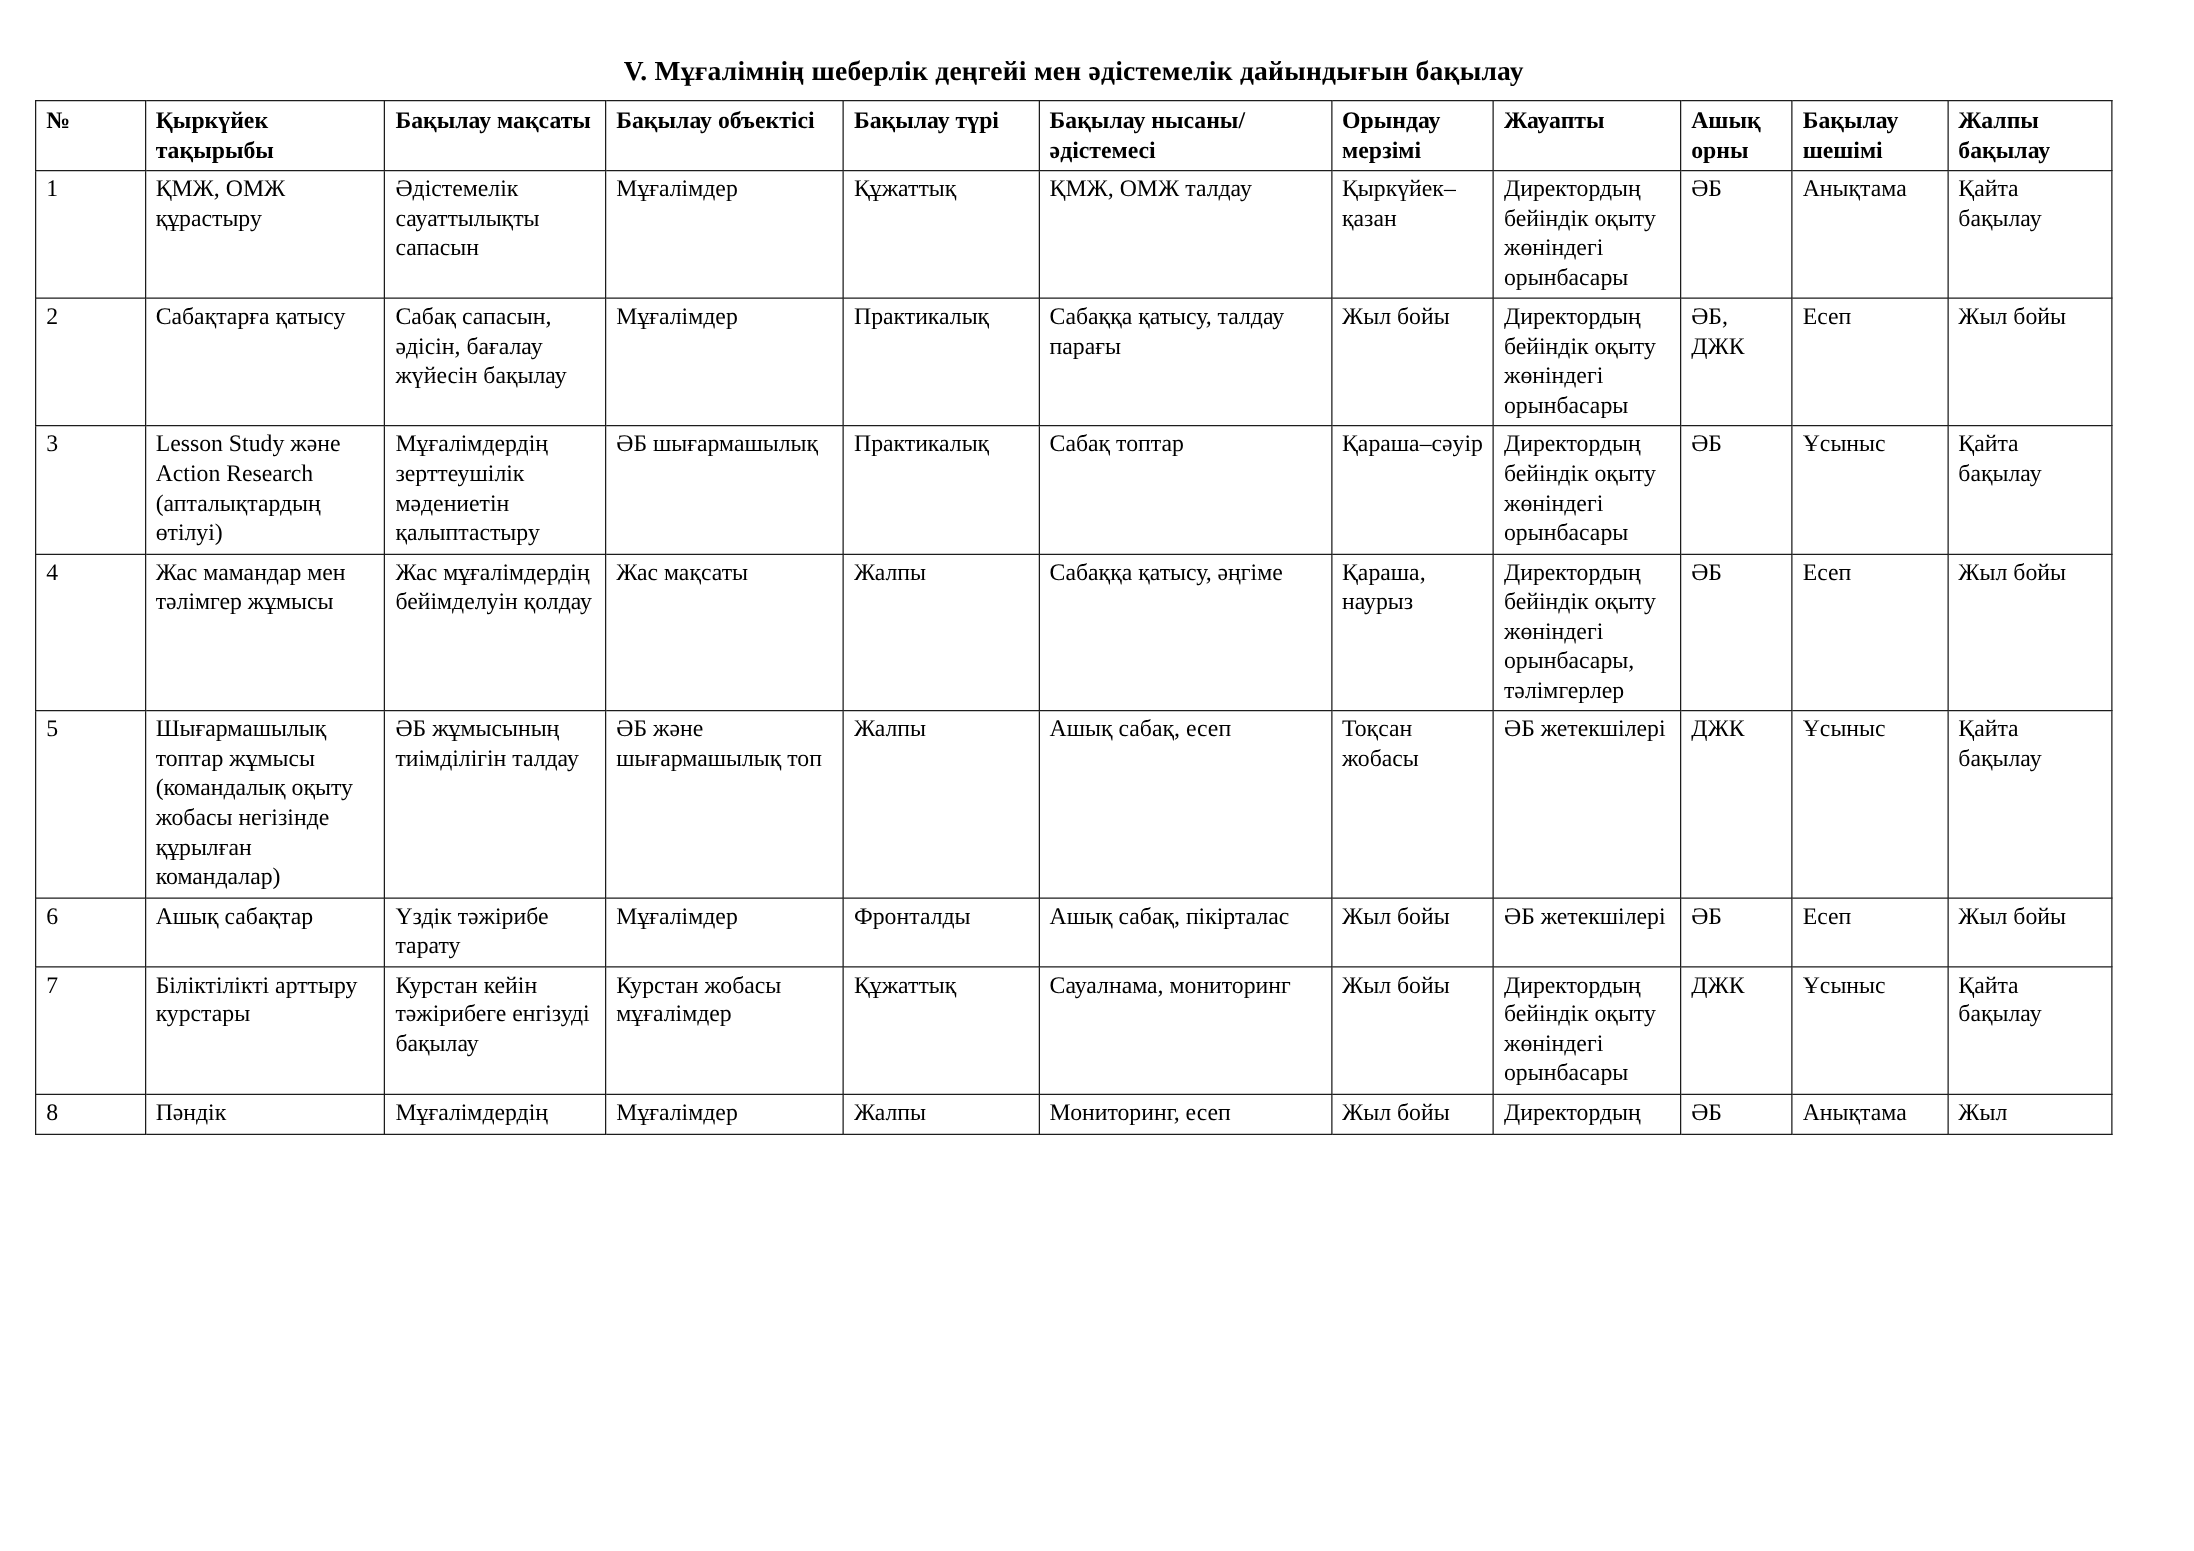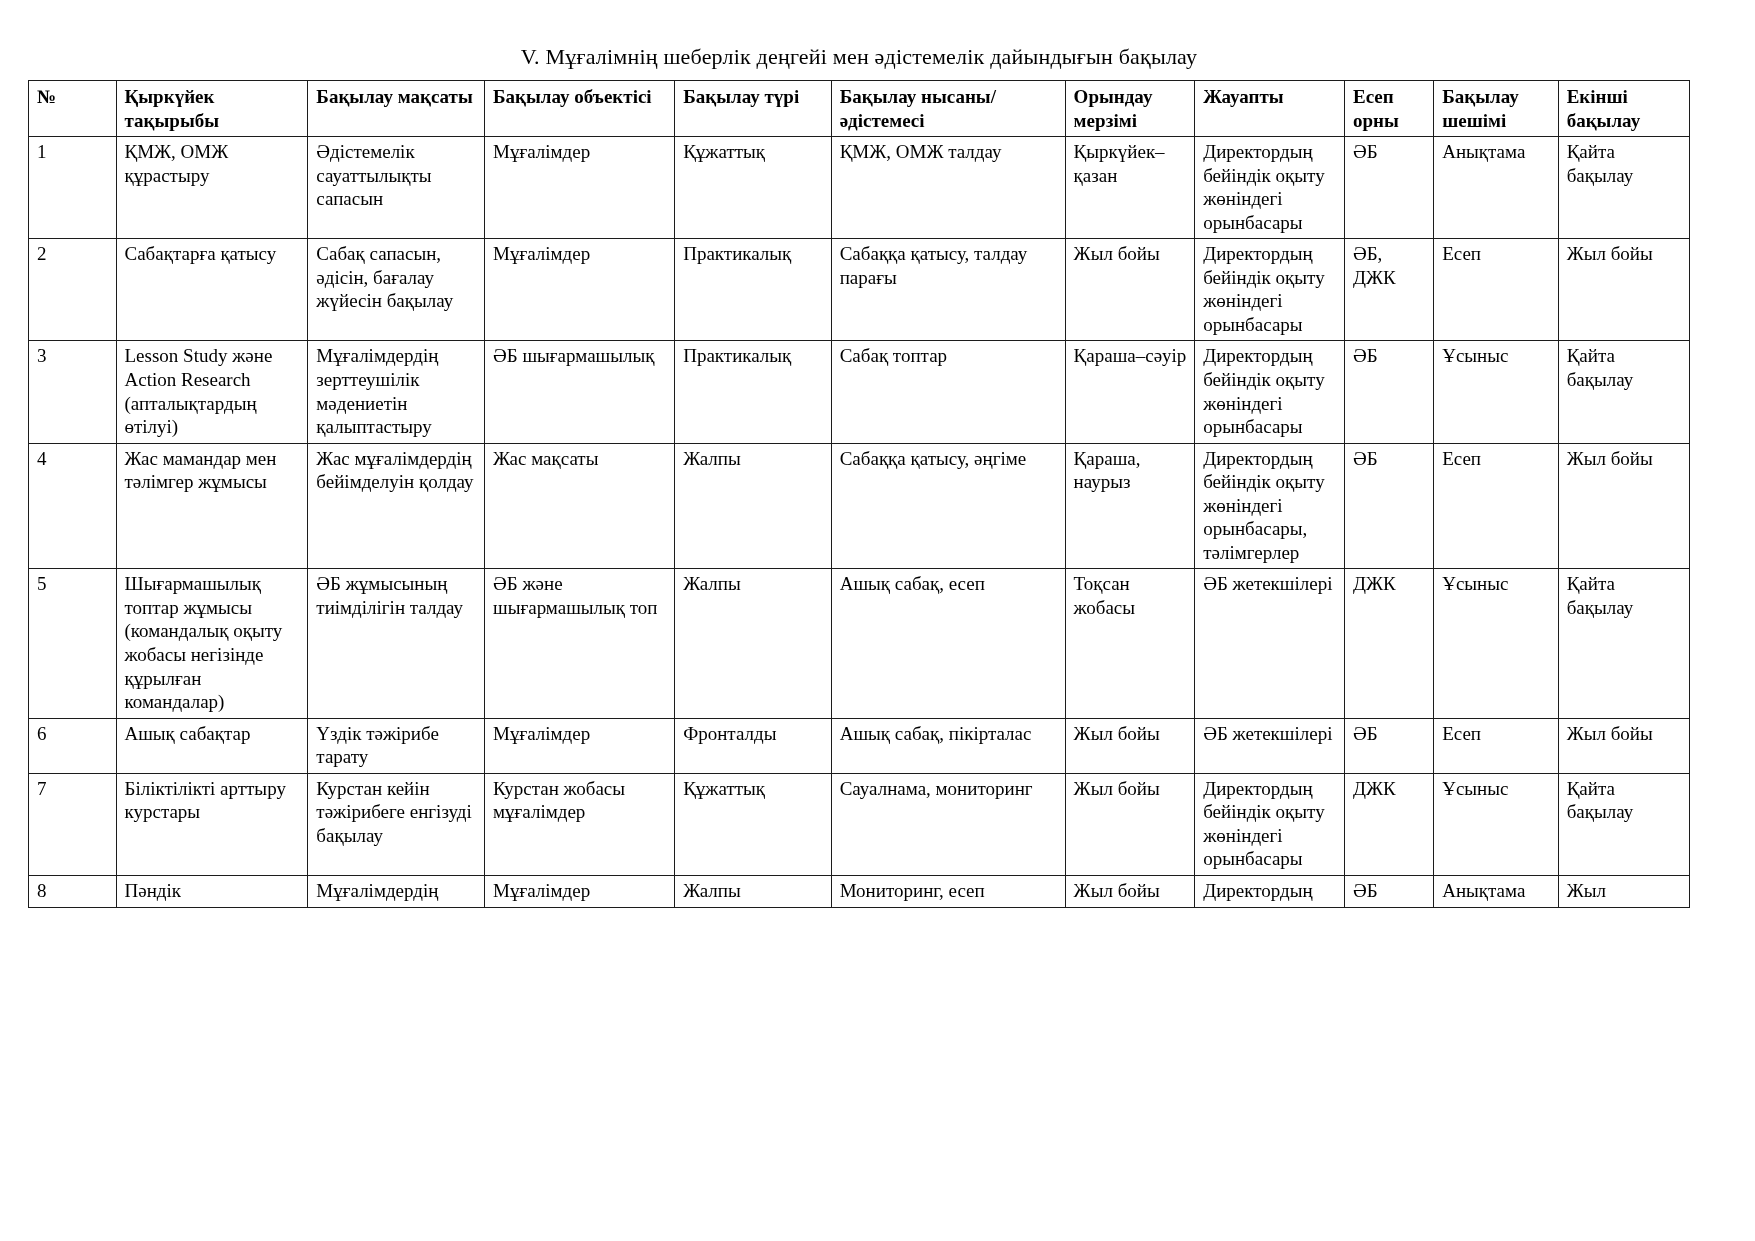--- a/index.html
+++ b/index.html
@@ -17,21 +17,21 @@
     width: 1755px;
     height: 1241px;
     background: #ffffff;
     overflow: hidden;
   }
   .doc-title {
     width: 1662px;
     margin: 44px 0 10px 28px;
     text-align: center;
     font-size: 22px;
-    font-weight: normal;
+    font-weight: bold;
     letter-spacing: 0.2px;
   }
   table.obs-table {
     margin-left: 28px;
     width: 1662px;
     border-collapse: collapse;
     table-layout: fixed;
   }
   table.obs-table th,
   table.obs-table td {
@@ -84,23 +84,23 @@
     <thead>
       <tr>
           <th>№</th>
           <th>Қыркүйек тақырыбы</th>
           <th>Бақылау мақсаты</th>
           <th>Бақылау объектісі</th>
           <th>Бақылау түрі</th>
           <th>Бақылау нысаны/әдістемесі</th>
           <th>Орындау мерзімі</th>
           <th>Жауапты</th>
-          <th>Есеп орны</th>
+          <th>Ашық орны</th>
           <th>Бақылау шешімі</th>
-          <th>Екінші бақылау</th>
+          <th>Жалпы бақылау</th>
         </tr>
     </thead>
     <tbody>
         <tr>
           <td>1</td>
           <td>ҚМЖ, ОМЖ құрастыру</td>
           <td>Әдістемелік сауаттылықты сапасын</td>
           <td>Мұғалімдер</td>
           <td>Құжаттық</td>
           <td>ҚМЖ, ОМЖ талдау</td>

